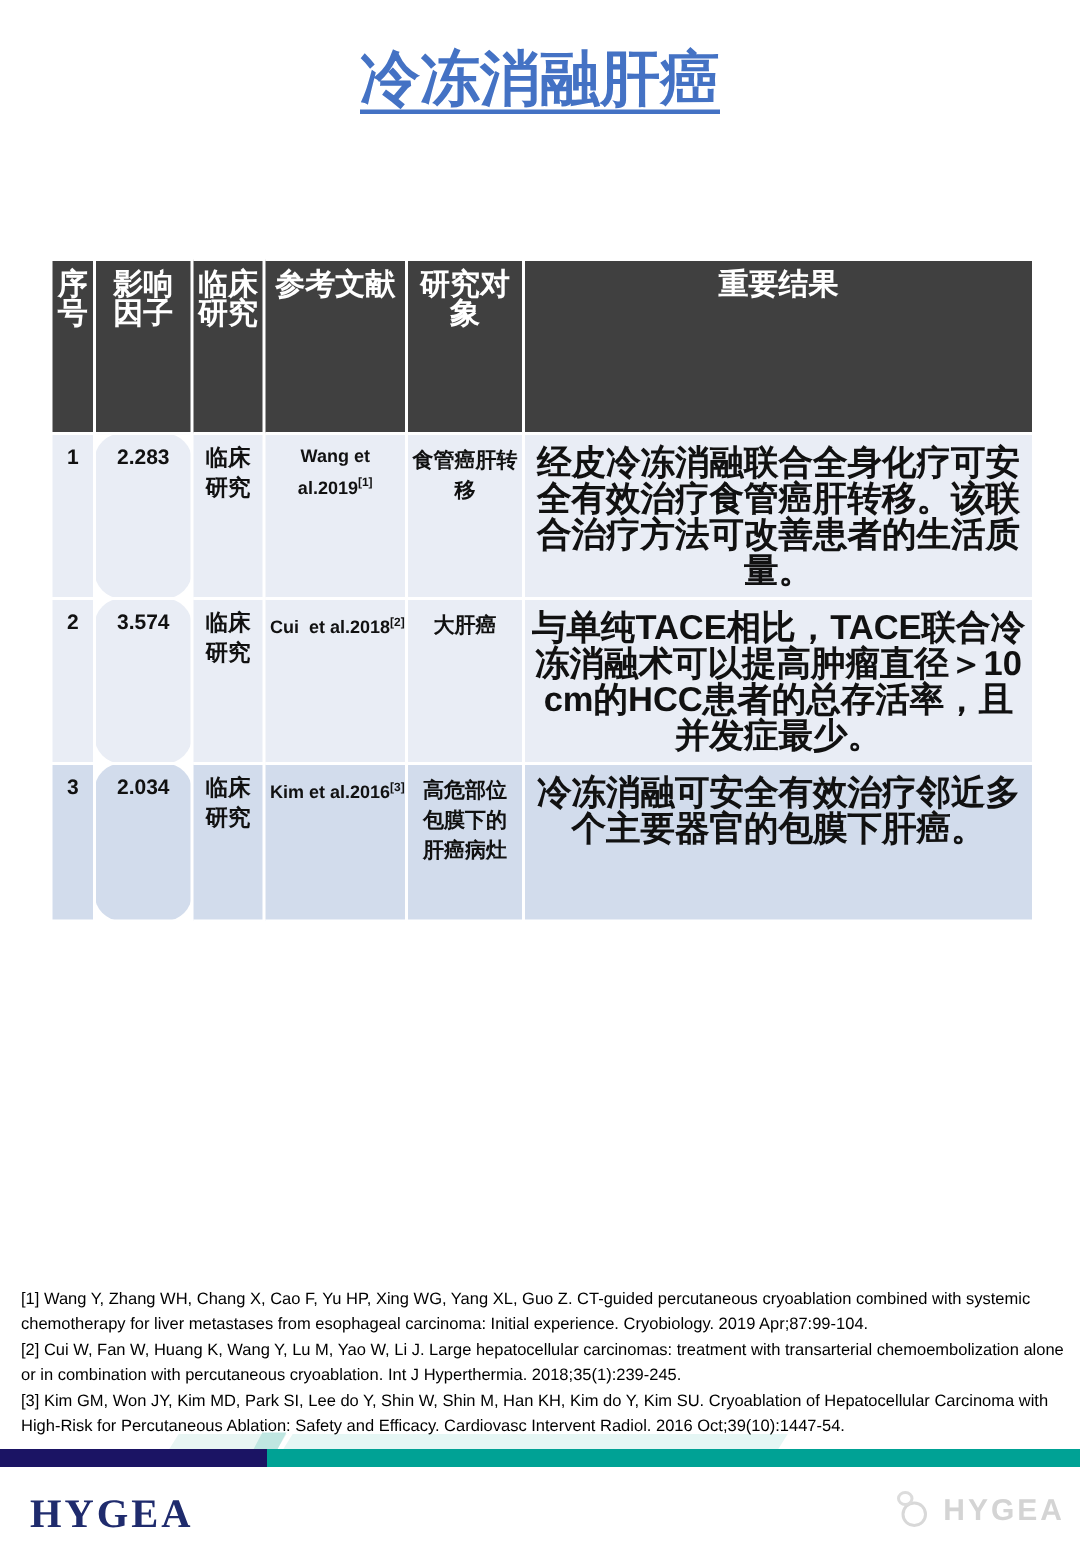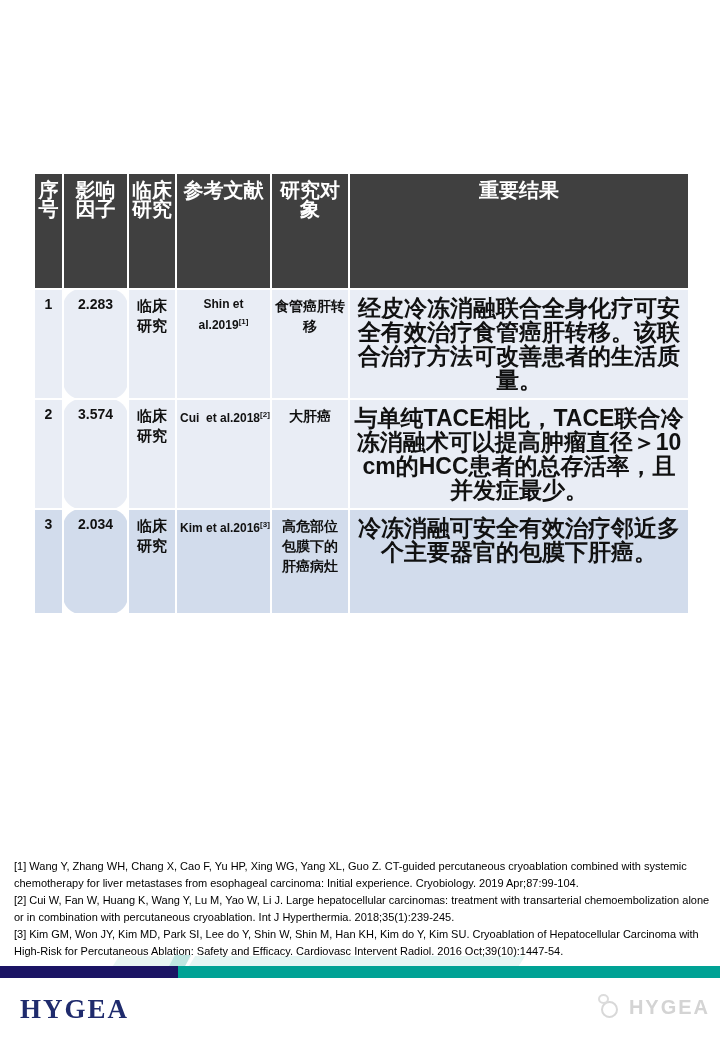--- a/index.html
+++ b/index.html
@@ -93,20 +93,21 @@
     border: 2px solid #DCDCDC; border-radius: 50%; background: #fff;
   }
   .wm-text {
     font-size: 20px; font-weight: 700; letter-spacing: 2px; color: #D4D4D4;
   }
 </style>
 </head>
 <body>
 
 <div class="title-block">
+  <div><span class="title-line">冷冻消融肝癌</span></div>
 </div>
 
 <div class="study-table-wrap">
   <table class="study-table">
     <colgroup>
       <col style="width:29px">
         <col style="width:65px">
         <col style="width:48px">
       <col style="width:95px">
         <col style="width:78px">
@@ -118,21 +119,21 @@
       <th>影响因子</th>
       <th>临床研究</th>
       <th>参考文献</th>
       <th>研究对象</th>
       <th>重要结果</th>
     </tr>
     <tr class="r-light row1">
       <td class="c-no">1</td>
       <td class="c-impact">2.283</td>
       <td class="c-type">临床研究</td>
-      <td class="c-ref"><span>Shin et
+      <td class="c-ref"><span>Wang et
 al.2019</span><sup>[1]</sup></td>
       <td class="c-subj">食管癌肝转移</td>
       <td class="c-result">经皮冷冻消融联合全身化疗可安全有效治疗食管癌肝转移。该联合治疗方法可改善患者的生活质量。</td>
     </tr>
     <tr class="r-light row2">
       <td class="c-no">2</td>
       <td class="c-impact">3.574</td>
       <td class="c-type">临床研究</td>
       <td class="c-ref"><span>Cui  et al.2018</span><sup>[2]</sup></td>
       <td class="c-subj">大肝癌</td>

